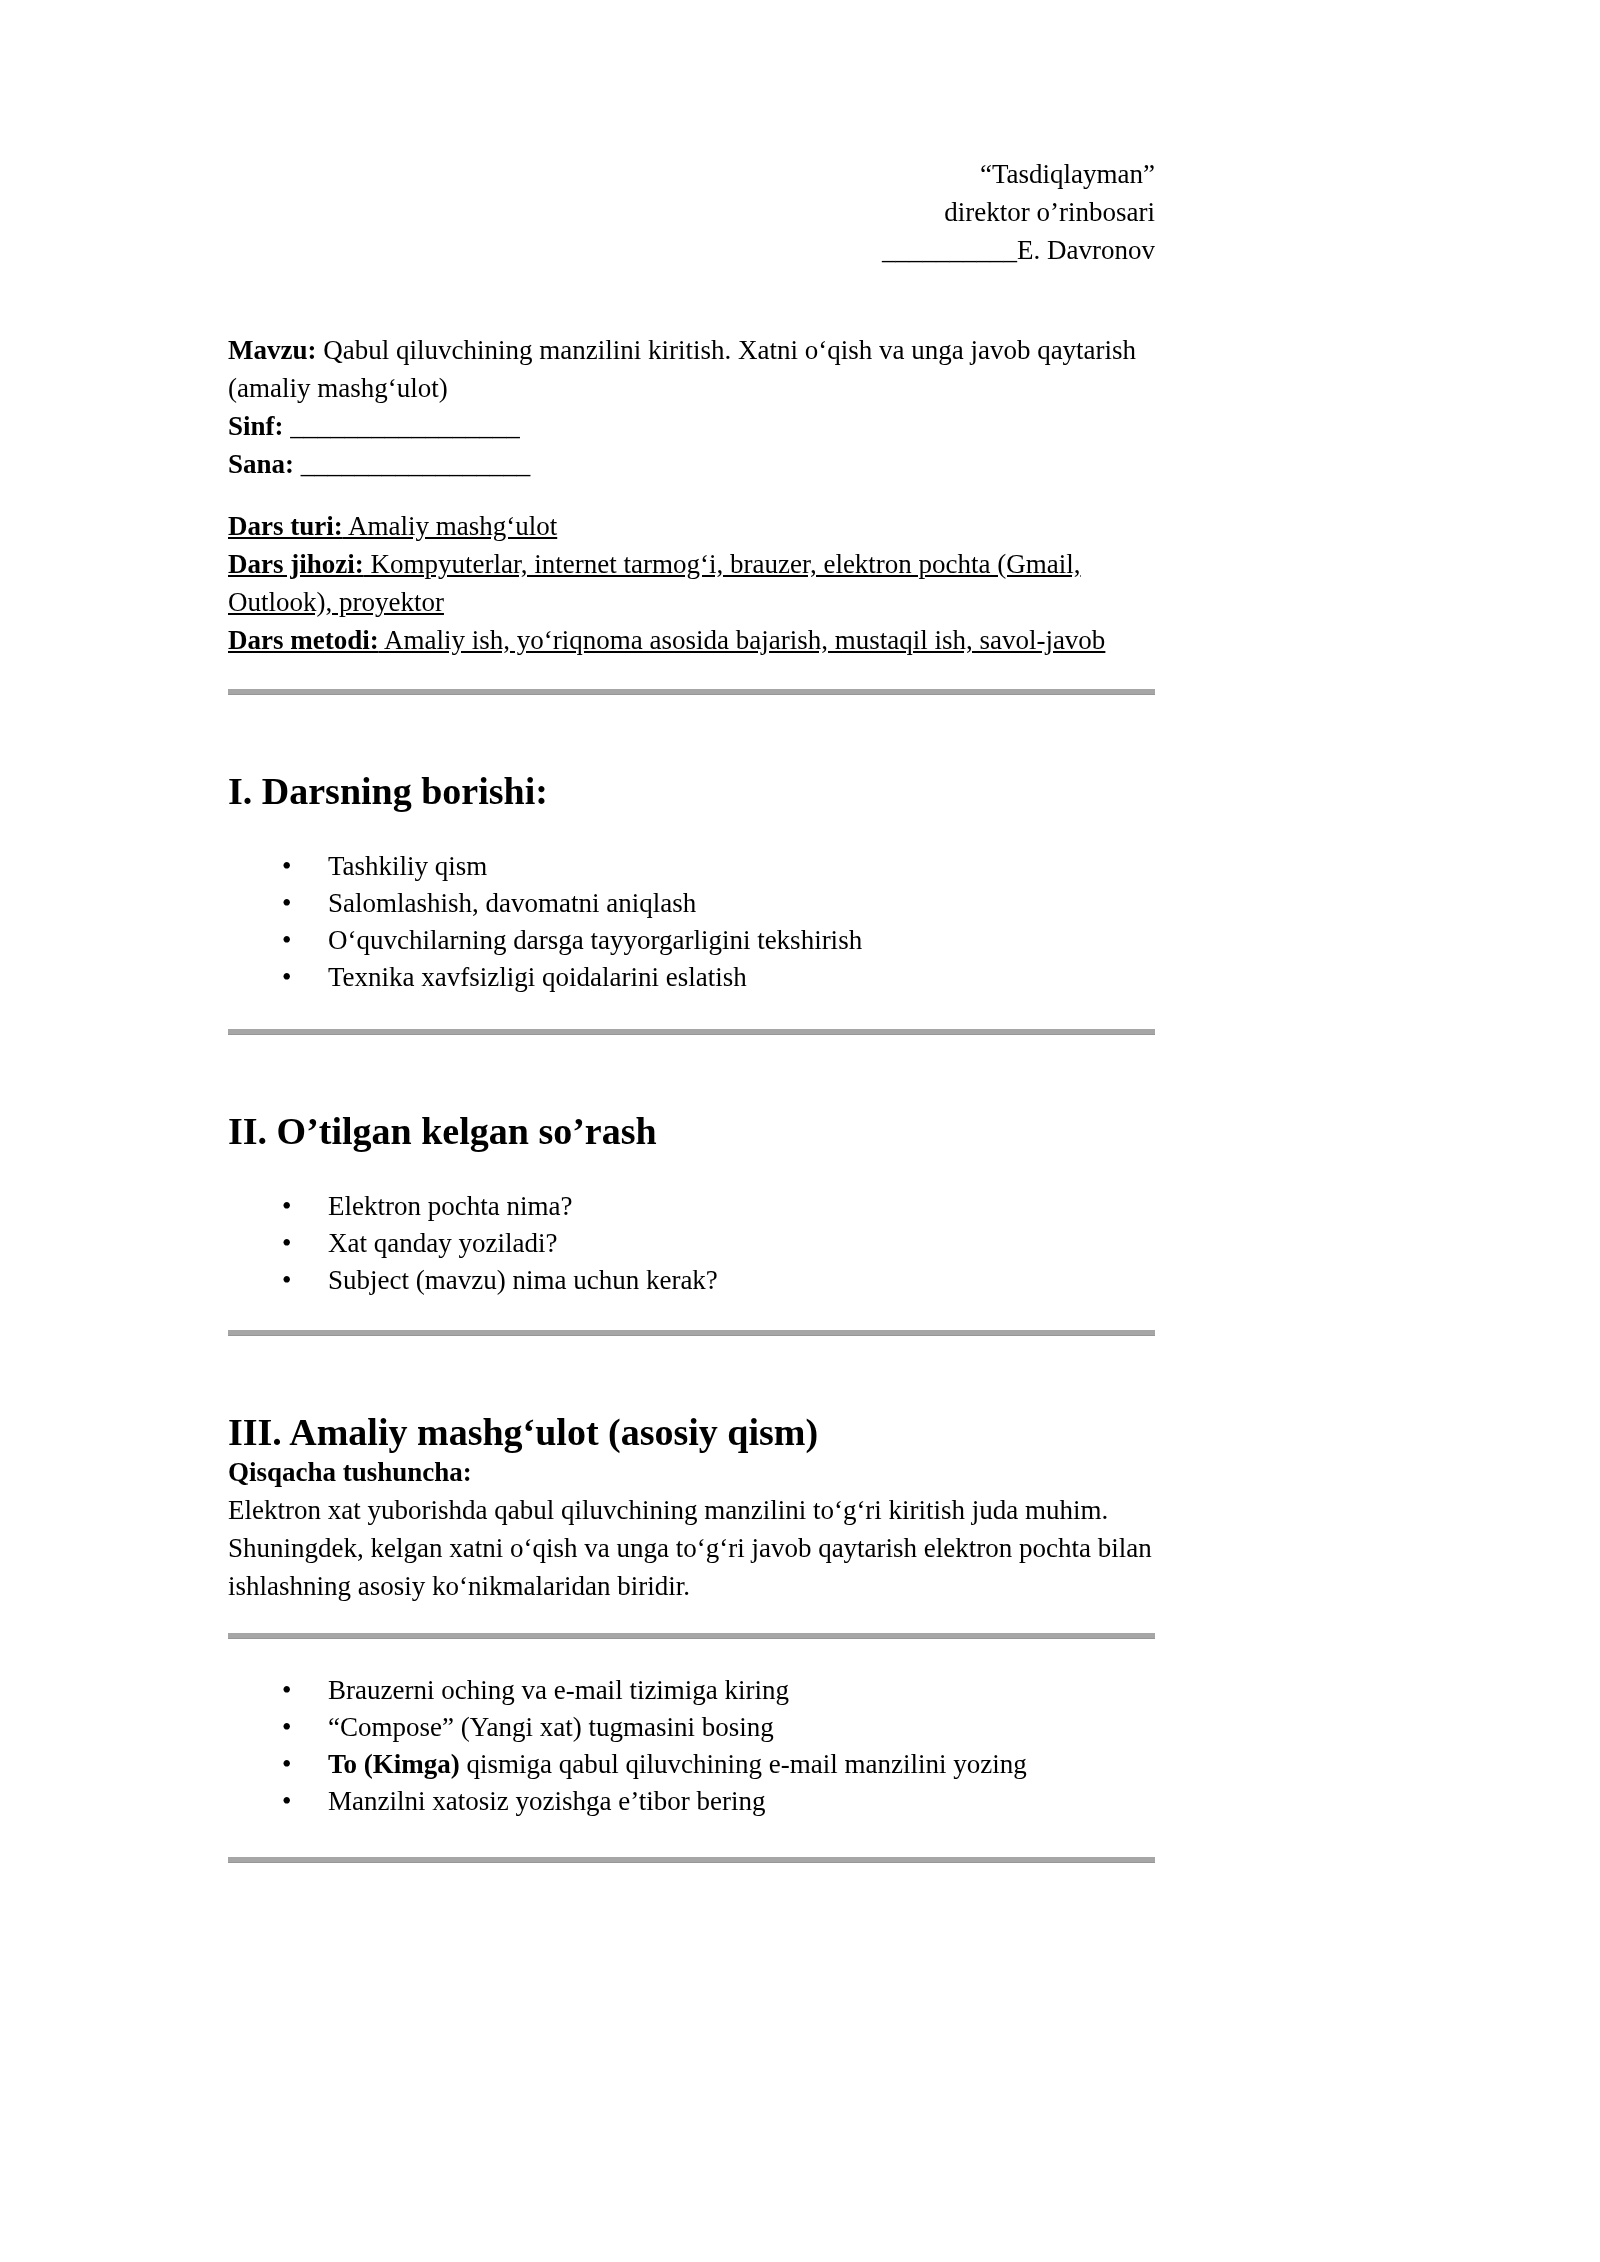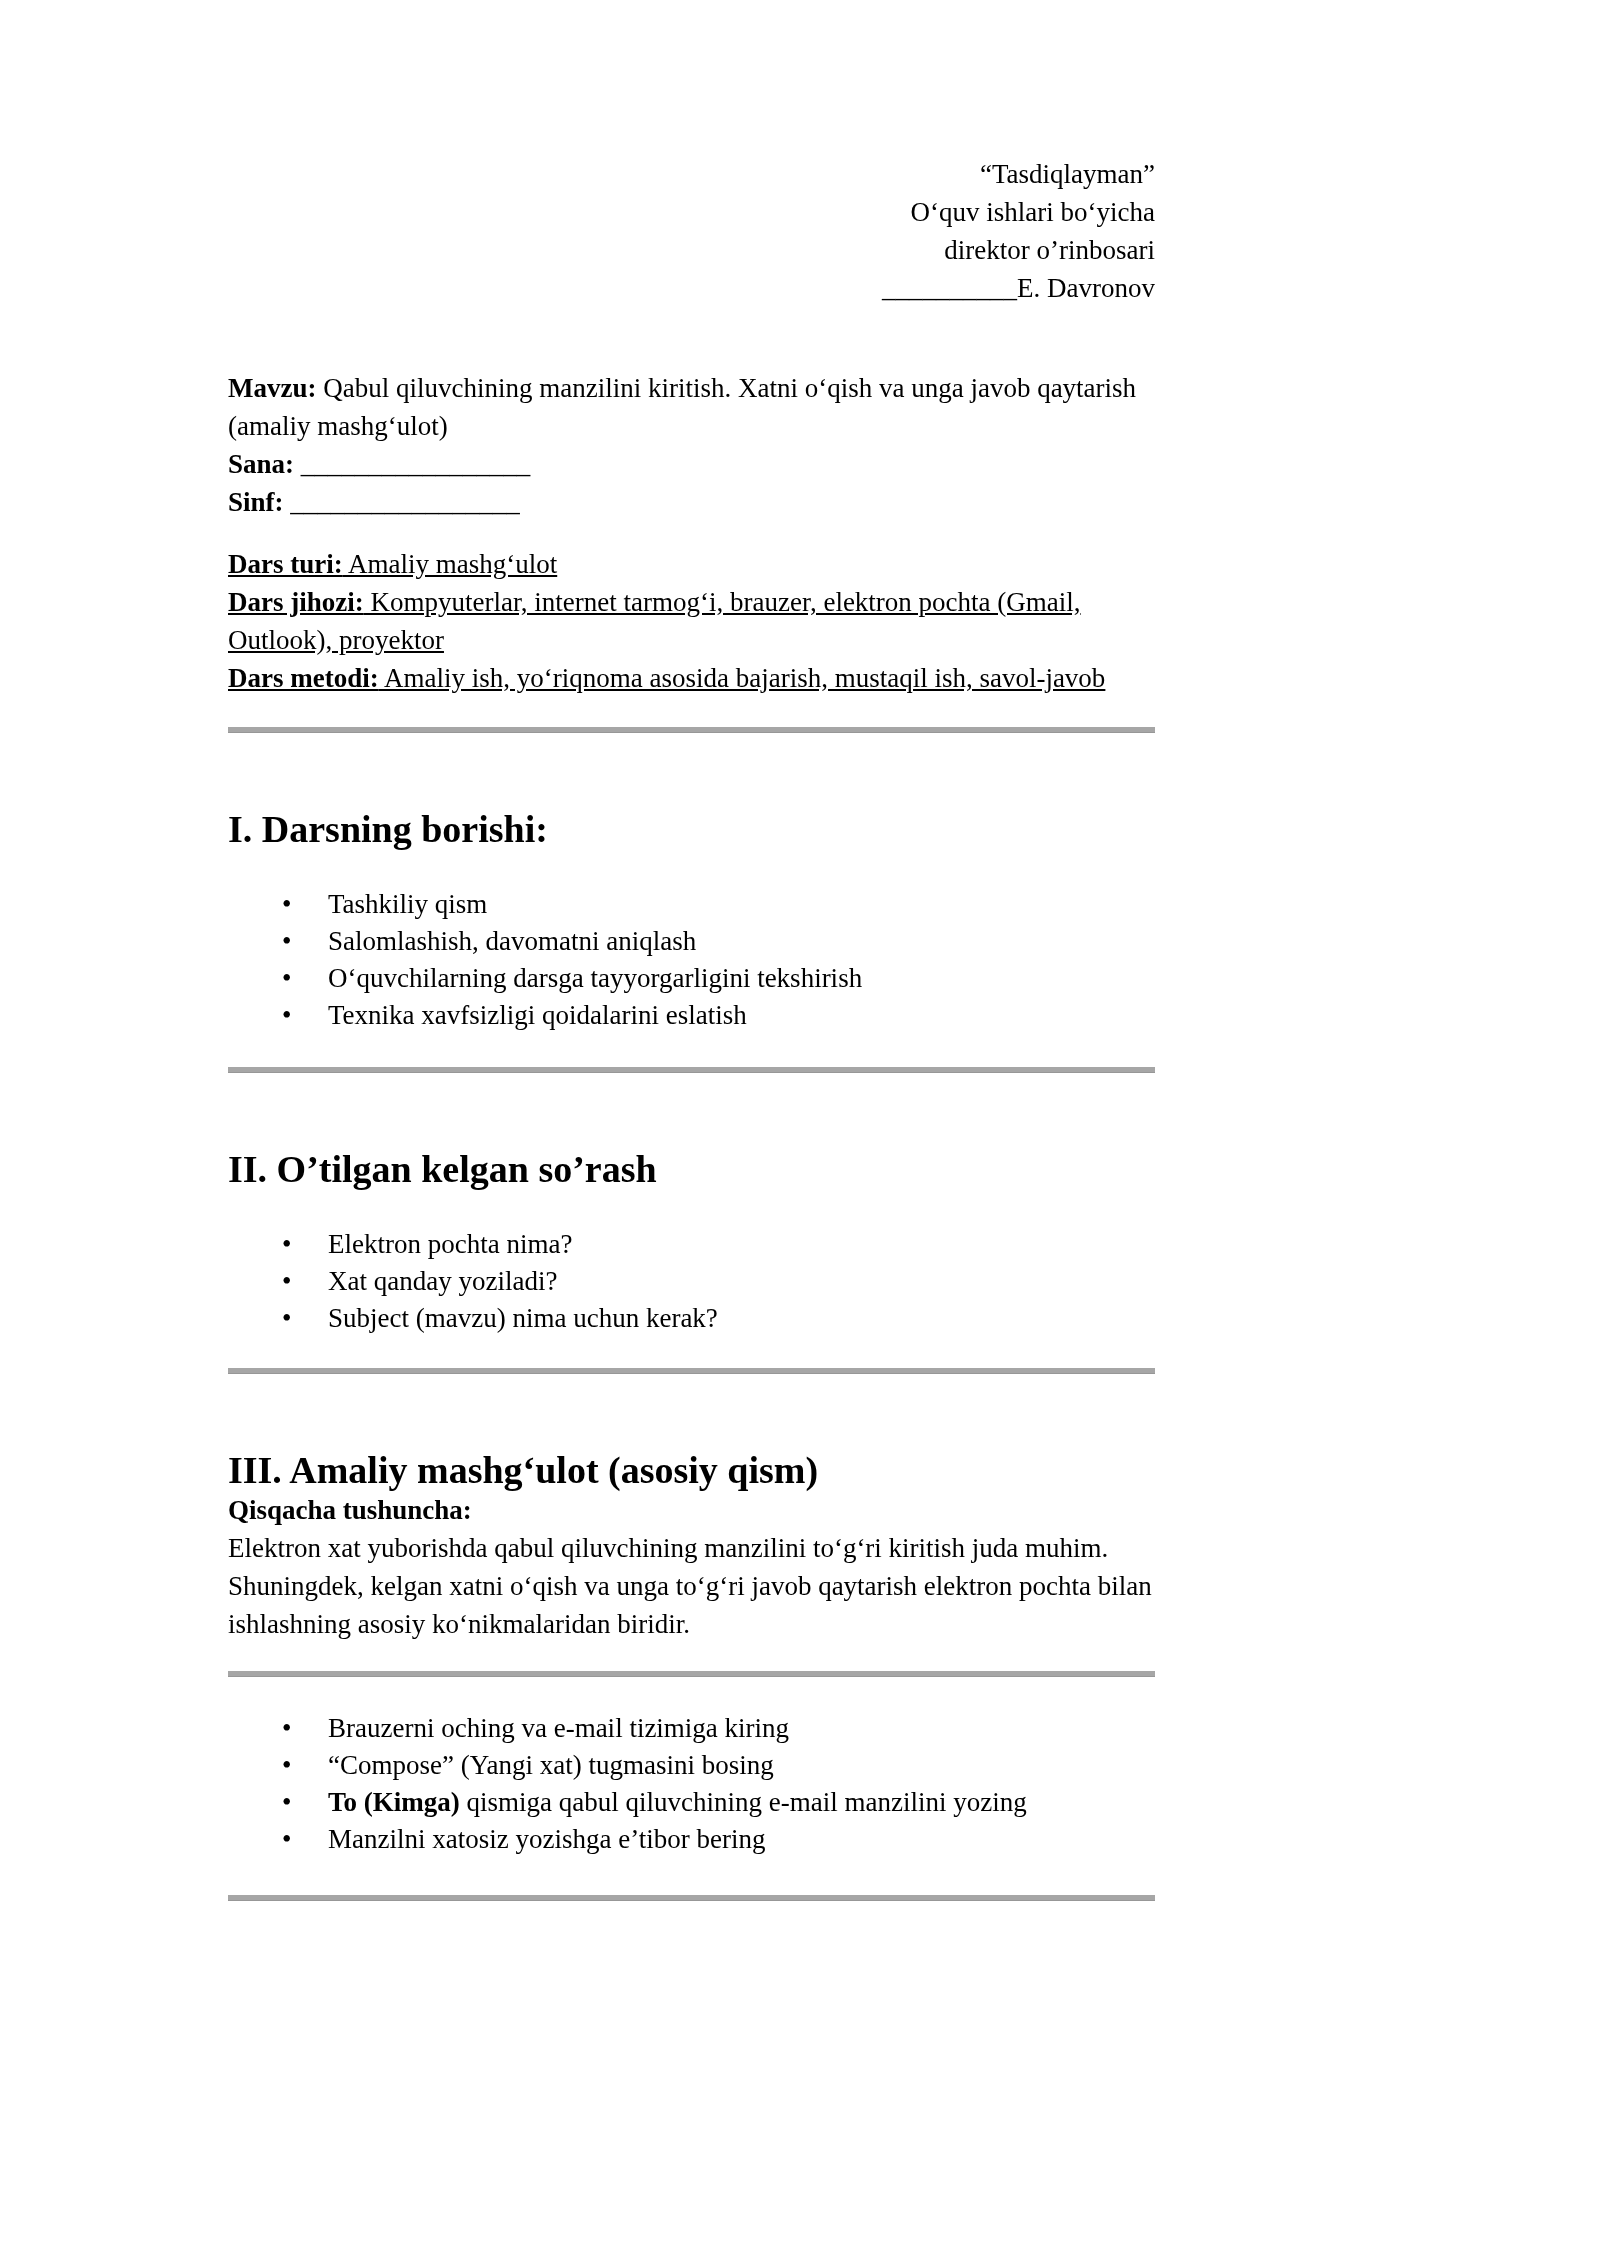--- a/index.html
+++ b/index.html
@@ -38,29 +38,28 @@
   .bullet{position:absolute;left:54px;top:0;}
   .sub{font-weight:bold;}
 </style>
 </head>
 <body>
 
 <div class="page">
 
   <div class="approval">
     <p>“Tasdiqlayman”</p>
-    <p>O‘quv ishlari bo‘yicha</p>
     <p>direktor o’rinbosari</p>
     <p>__________E. Davronov</p>
   </div>
 
   <div class="meta">
     <p><b>Mavzu:</b><span> Qabul qiluvchining manzilini kiritish. Xatni o‘qish va unga javob qaytarish (amaliy mashg‘ulot)</span></p>
+    <p><b>Sinf:</b><span> _________________</span></p>
     <p><b>Sana:</b><span> _________________</span></p>
-    <p><b>Sinf:</b><span> _________________</span></p>
   </div>
 
   <div class="details">
     <p><b>Dars turi:</b><span> Amaliy mashg‘ulot</span></p>
     <p><b>Dars jihozi:</b><span> Kompyuterlar, internet tarmog‘i, brauzer, elektron pochta (Gmail, Outlook), proyektor</span></p>
     <p><b>Dars metodi:</b><span> Amaliy ish, yo‘riqnoma asosida bajarish, mustaqil ish, savol-javob</span></p>
   </div>
 
   <div class="hr hr-1"></div>
 

